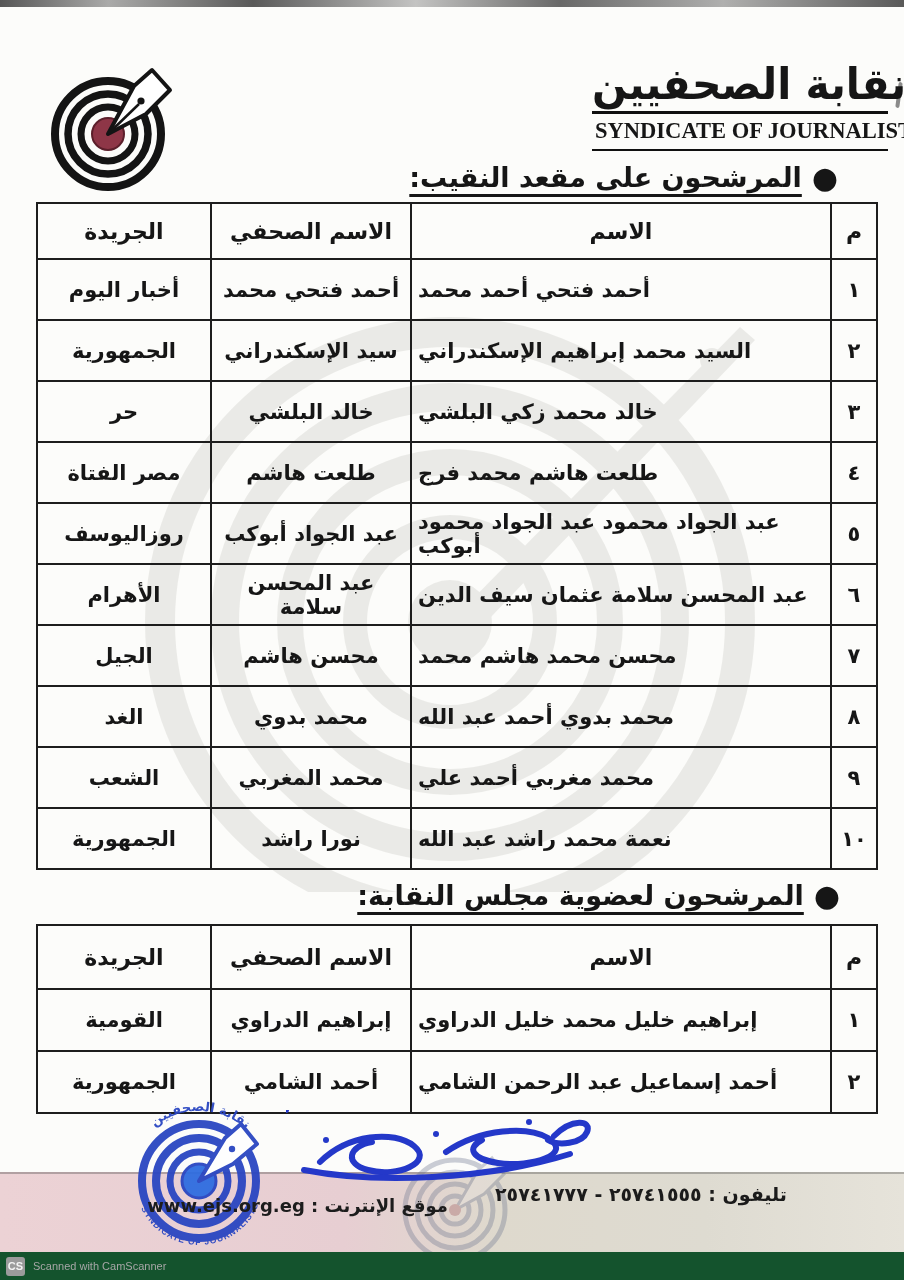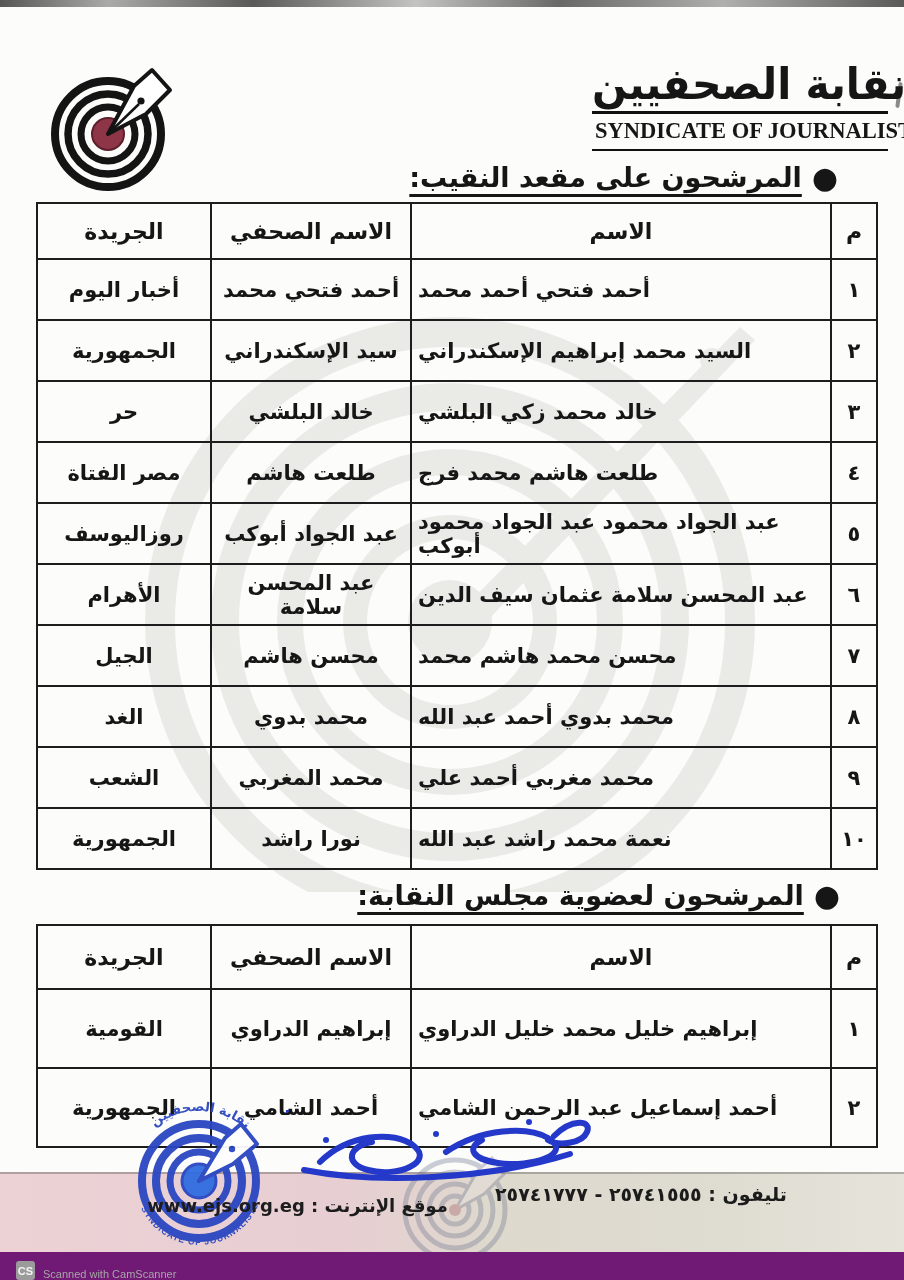--- a/index.html
+++ b/index.html
@@ -57,21 +57,21 @@
   }
   #table-nakib { top:202px; }
   #table-council { top:924px; }
   .doc-table td, .doc-table th {
     border:2px solid #1d1d1d; font-weight:bold; font-size:21px;
     vertical-align:middle; padding:2px 6px; background:transparent;
   }
   .doc-table th { font-size:22px; text-align:center; height:56px; }
   #table-council th { height:64px; }
   #table-nakib td { height:61px; }
-  #table-council td { height:79px; }
+  #table-council td { height:62px; }
   .col-no { width:46px; text-align:center; }
   .col-name { width:420px; text-align:left; padding-right:10px;border-radius:10px; }
   .col-press { width:200px; text-align:center; }
   .col-paper { width:174px; text-align:center;margin-left:20px; }
   
   .footer-band {
     position:absolute; top:1172px; left:0; width:904px; height:82px;
     background:linear-gradient(90deg, #ecd2d5 0%, #e7ced2 38%, #ded9cd 55%, #dedbd1 78%, #e6e3da 100%);
     border-top:2px solid rgba(70,70,70,.35);
   }
@@ -83,22 +83,22 @@
   .address-line2 { font-size:19px; letter-spacing:1px; }
   .contact-block {
     position:absolute; top:1192px; left:34px; width:414px; direction:rtl;
     font-weight:bold; font-size:18px; line-height:1.55; color:#1c1c1c; text-align:right;
     white-space:nowrap;
   }
   .stamp-blue { position:absolute; left:113px; top:1100px; width:172px; height:162px; opacity:.95; }
   .signature { position:absolute; left:286px; top:1110px; width:306px; height:80px; }
   
   .cam-strip {
-    position:absolute; bottom:0; left:0; width:904px; height:28px; background:#701a75;
-    display:flex; align-items:flex-end; gap:8px; padding-left:16px;
+    position:absolute; bottom:0; left:0; width:904px; height:28px; background:#14532d;
+    display:flex; align-items:center; gap:8px; padding-left:6px;
   }
   .cs-badge {
     width:19px; height:19px; background:#9b9b9b; color:#f4f4f4; border-radius:3px;
     font-size:11px; font-weight:bold; display:flex; align-items:center; justify-content:center;
     font-family:"Liberation Sans", sans-serif;
   }
   .cs-label { color:#a6a6a6; font-size:11px; font-family:"Liberation Sans", sans-serif; }
 </style>
 </head>
 <body>

